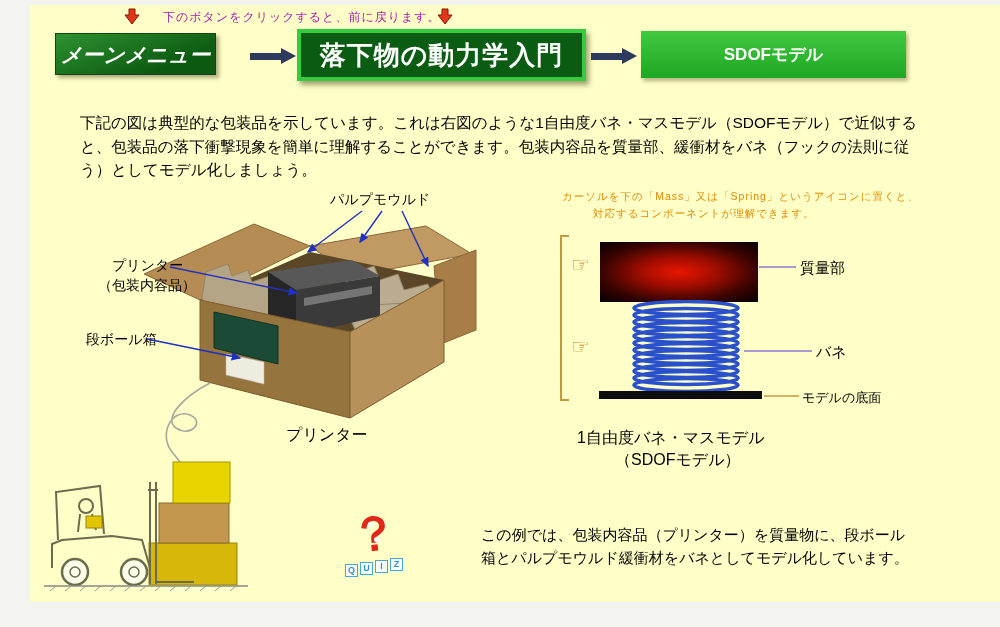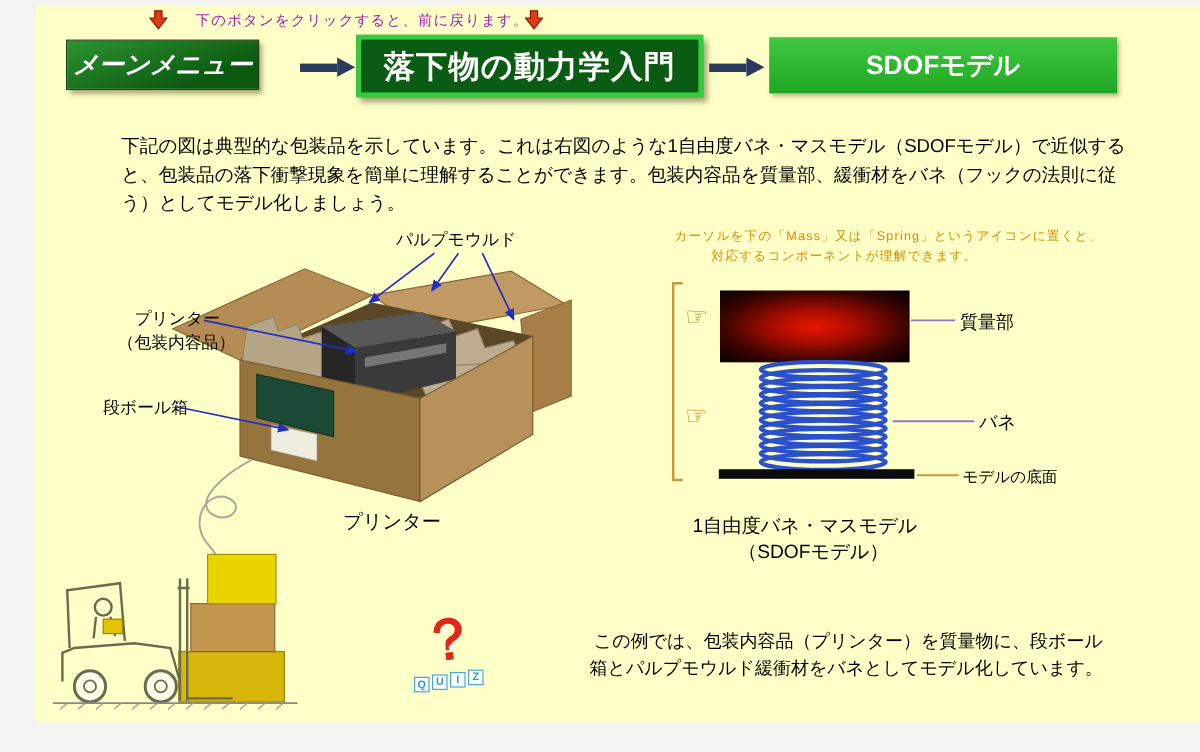--- a/index.html
+++ b/index.html
@@ -10,28 +10,28 @@
   .topnote{left:163px;top:9px;font-size:12px;letter-spacing:1px;color:#a21caf;}
   .redarrow{width:16px;height:17px;}
   .ra-left{left:124px;top:8px;}
   .ra-right{left:437px;top:8px;}
   .btn{color:#fff;text-align:center;font-weight:bold;cursor:pointer;white-space:nowrap;}
   .btn1{left:55px;top:33px;width:161px;height:42px;line-height:42px;font-size:21px;font-style:italic;
         background:linear-gradient(160deg,#2f9232 0%,#0c5a10 75%);border:1px solid #1a401a;
         box-shadow:3px 3px 4px rgba(70,70,30,.45);}
   .btn2{left:297px;top:29px;width:289px;height:52px;line-height:44px;font-size:26px;letter-spacing:1px;
         background:#0b5c13;border:4px solid #35cb40;box-shadow:3px 4px 5px rgba(70,70,30,.5);}
-  .btn3{left:641px;top:31px;width:290px;height:47px;line-height:47px;font-size:22px;
+  .btn3{left:641px;top:31px;width:265px;height:47px;line-height:47px;font-size:17px;
         background:linear-gradient(180deg,#41c841,#1fa723);box-shadow:2px 3px 4px rgba(70,70,30,.4);}
   .harrow{height:7px;background:#2c3a5e;}
   .harrow:after{content:"";position:absolute;right:-15px;top:-5px;width:0;height:0;
         border-left:15px solid #2c3a5e;border-top:8px solid transparent;border-bottom:8px solid transparent;}
   .a1{left:250px;top:53px;width:31px;}
   .a2{left:591px;top:53px;width:31px;}
-  .intro{left:80px;top:111px;width:848px;font-size:15.5px;line-height:1.52;margin-left:21px;}
+  .intro{left:80px;top:111px;width:848px;font-size:15.5px;line-height:1.52;}
   .figlabel{font-size:14px;}
   .lab-pulp{left:330px;top:191px;}
   .lab-printer{left:112px;top:257px;}
   .lab-printer-sub{left:98px;top:277px;}
   .lab-cardboard{left:86px;top:331px;}
   .cap-left{left:286px;top:425px;font-size:16px;}
   .hint{font-size:10.5px;letter-spacing:1px;color:#e08a00;white-space:nowrap;}
   .hint1{left:562px;top:190px;}
   .hint2{left:570px;top:207px;margin-left:23px;}
   .lab-mass{left:800px;top:259px;font-size:15px;}
@@ -54,21 +54,21 @@
   .qdot{position:absolute;width:5px;height:5px;border-radius:50%;background:#fff;}
   .qd1{left:30px;top:12px;}
   .qd2{left:36px;top:27px;}
   .quiz-letters{display:flex;gap:2px;justify-content:center;margin-top:3px;}
   .quiz-letter{width:13px;height:13px;border:1px solid #45a8d8;color:#2e96c8;background:#fff;
         font-size:9px;font-weight:bold;line-height:11px;text-align:center;}
   .quiz-letter:nth-child(1){transform:translateY(3px);}
   .quiz-letter:nth-child(2){transform:translateY(1px);}
   .quiz-letter:nth-child(3){transform:translateY(-1px);}
   .quiz-letter:nth-child(4){transform:translateY(-3px);}
-  .footnote{left:481px;top:523px;width:438px;font-size:15px;line-height:1.55;text-align:right;}
+  .footnote{left:481px;top:523px;width:438px;font-size:15px;line-height:1.55;}
 </style>
 </head>
 <body>
 
 <div class="abs panel"></div>
 
 <svg class="abs redarrow ra-left" viewBox="0 0 16 17">
   <polygon points="8,16 1,7 5,7 5,1 11,1 11,7 15,7" fill="#e03818" stroke="#8a1500" stroke-width="1"></polygon>
 </svg>
 <div class="abs topnote">下のボタンをクリックすると、前に戻ります。</div>

